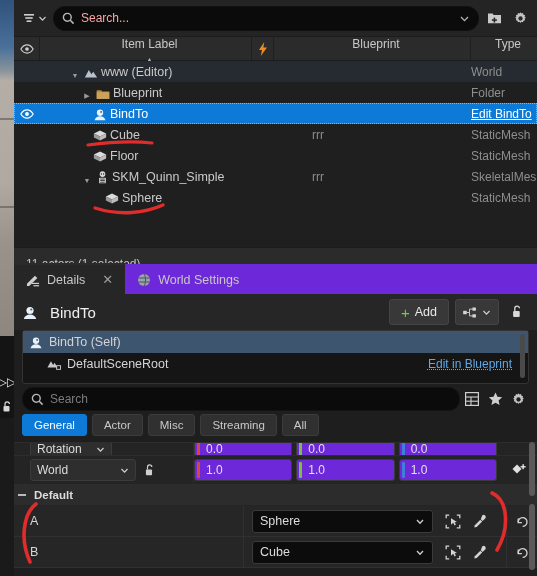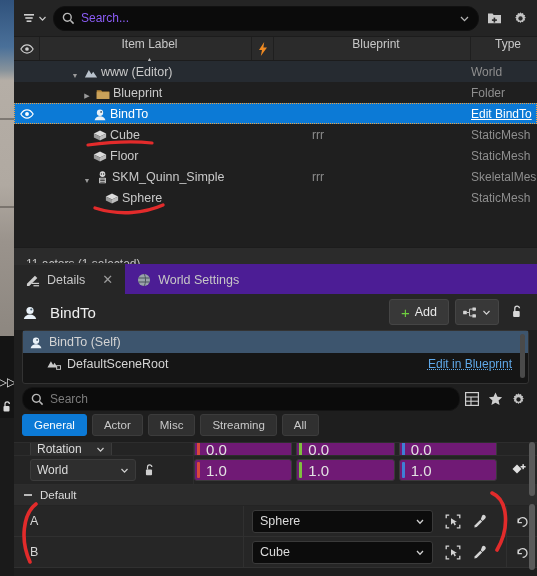--- a/index.html
+++ b/index.html
@@ -21,21 +21,21 @@
   .left-lock{position:absolute;left:0;top:396px;width:14px;height:22px;display:flex;align-items:center;justify-content:center;}
   .left-strip-dark{position:absolute;left:0;top:418px;width:14px;height:158px;background:#1a1a1a;}
 
   
   .outliner{position:absolute;left:14px;top:0;width:523px;height:264px;background:#242424;}
   .toolbar{height:36px;display:flex;align-items:center;padding:0 6px;gap:4px;background:#242424;}
   .filter-btn{display:flex;align-items:center;gap:2px;padding:3px 2px;cursor:pointer;}
   .filter-btn svg{display:block;}
   .search-wrap{flex:1;display:flex;align-items:center;height:23px;background:#0b0b0b;
     border:1px solid #111;border-radius:12px;padding:0 8px;gap:6px;}
-  .search-wrap .ph{color:#8b5cf6;font-size:12px;flex:1;}
+  .search-wrap .ph{color:#fca5a5;font-size:12px;flex:1;}
   .ticon{width:22px;height:22px;display:flex;align-items:center;justify-content:center;cursor:pointer;}
 
   .col-head{display:flex;height:23px;background:#2b2b2b;border-top:1px solid #1c1c1c;border-bottom:1px solid #1c1c1c;
     align-items:center;font-size:12px;color:#c8c8c8;}
   .ch{display:flex;align-items:center;gap:5px;height:23px;border-right:1px solid #1f1f1f;padding-left:8px;box-sizing:border-box;flex-direction:column;}
   .ch-eye{width:26px;justify-content:center;padding-left:0;}
   .ch-label{width:212px;}
   .ch-bolt{width:22px;justify-content:center;padding-left:0;}
   .ch-seq{width:197px;}
   .ch-type{flex:1;border-right:none;}
@@ -51,21 +51,21 @@
   .t-type{flex:1;color:#8e8e8e;font-size:12px;overflow:hidden;white-space:nowrap;}
   .trow.sel .t-type{color:#fff;text-decoration:underline;}
   .twisty{width:12px;display:inline-block;text-align:center;font-size:7px;color:#9a9a9a;flex:0 0 12px;}
   .ind{display:inline-block;flex:0 0 auto;}
 
   .status{height:32px;background:#2b2b2b;border-top:1px solid #1c1c1c;display:flex;align-items:center;
     padding-left:12px;font-size:12px;color:#c4c4c4;}
 
   
   .details{position:absolute;left:14px;top:264px;width:523px;height:312px;background:#1e1e1e;}
-  .tabs{height:30px;display:flex;align-items:flex-end;background:#4c1d95;}
+  .tabs{height:30px;display:flex;align-items:flex-end;background:#6d28d9;}
   .tab{height:29px;display:flex;align-items:center;gap:7px;padding:0 12px;font-size:12.5px;color:#c7c7c7;cursor:pointer;}
   .tab.active{background:#262626;border-top:2px solid #2b2b2b;}
   .tab .x{color:#9c9c9c;font-size:13px;margin-left:10px;}
 
   .dhead{height:36px;display:flex;align-items:center;padding:0 8px;gap:6px;background:#262626;}
   .dhead .title{font-size:15px;color:#efefef;margin-left:6px;flex:1;}
   .btn-add{display:flex;align-items:center;gap:5px;height:24px;padding:0 11px;background:#383838;
     border:1px solid #454545;border-radius:3px;font-size:12.5px;color:#e8e8e8;cursor:pointer;}
   .btn-add .plus{color:#6fcf3f;font-size:15px;line-height:1;}
   .btn-sq{display:flex;align-items:center;gap:5px;height:24px;padding:0 7px;background:#383838;
@@ -90,27 +90,27 @@
   .fbtn.active{background:#0c7ad6;border-color:#0c7ad6;color:#fff;}
 
   .proprows{position:relative;background:#212121;border-top:1px solid #2d2d2d;}
   .prow{display:flex;height:28px;align-items:center;border-bottom:1px solid #2d2d2d;background:#242424;}
   .prow.clip{height:12px;overflow:hidden;}
   .p-label{width:180px;display:flex;align-items:center;gap:8px;padding-left:16px;box-sizing:border-box;
     border-right:1px solid #2d2d2d;height:100%;}
   .combo{display:flex;align-items:center;height:20px;background:#2e2e2e;border:1px solid #3b3b3b;border-radius:3px;
     padding:0 6px;gap:14px;font-size:12px;color:#dcdcdc;cursor:pointer;}
   .vec{flex:1;display:flex;align-items:center;gap:0;padding-right:2px;}
-  .num{flex:1;display:flex;align-items:center;height:20px;background:#701a75;border:1px solid #3a3a3a;
-    border-radius:3px;margin-right:4px;font-size:15px;color:#e2e2e2;overflow:hidden;}
+  .num{flex:1;display:flex;align-items:center;height:20px;background:#6d28d9;border:1px solid #3a3a3a;
+    border-radius:3px;margin-right:4px;font-size:12px;color:#e2e2e2;overflow:hidden;}
   .num .bar{width:3px;height:16px;margin:0 6px 0 2px;border-radius:1px;}
   .key-ic{width:34px;display:flex;align-items:center;justify-content:center;}
 
-  .sectionhead{display:flex;align-items:center;gap:8px;height:20px;background:#2c2c2c;padding-left:10px;
-    font-size:11.5px;font-weight:normal;color:#dcdcdc;border-bottom:1px solid #242424;}
+  .sectionhead{display:flex;align-items:center;gap:8px;height:20px;background:#2c2c2c;padding-left:4px;
+    font-size:11.5px;font-weight:bold;color:#dcdcdc;border-bottom:1px solid #242424;}
   .minus{display:inline-block;width:8px;height:2px;background:#b9b9b9;}
 
   .abrow{display:flex;height:30px;align-items:center;background:#262626;border-bottom:1px solid #303030;}
   .ab-label{width:230px;padding-left:16px;box-sizing:border-box;font-size:12.5px;color:#d6d6d6;
     border-right:1px solid #303030;height:100%;display:flex;align-items:center;}
   .ab-combo{width:165px;height:21px;background:#0c0c0c;border:1px solid #3a3a3a;border-radius:3px;
     display:flex;align-items:center;padding:0 7px;font-size:12.5px;color:#dcdcdc;margin-left:8px;cursor:pointer;}
   .ab-combo .cv{flex:1;}
   .ab-icons{display:flex;align-items:center;gap:7px;margin-left:10px;}
   .abi{width:20px;height:20px;display:flex;align-items:center;justify-content:center;cursor:pointer;}

